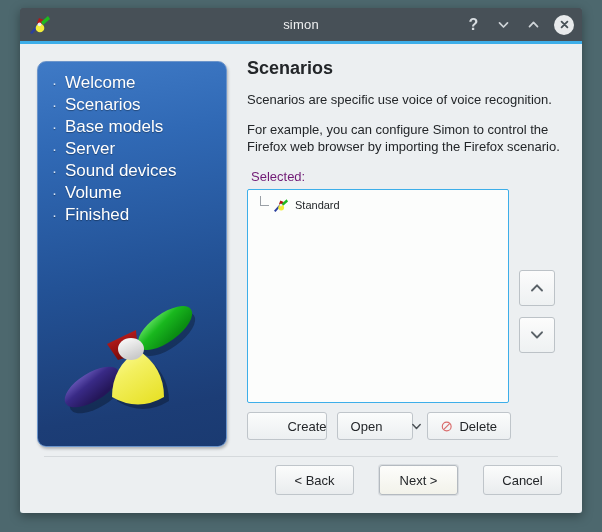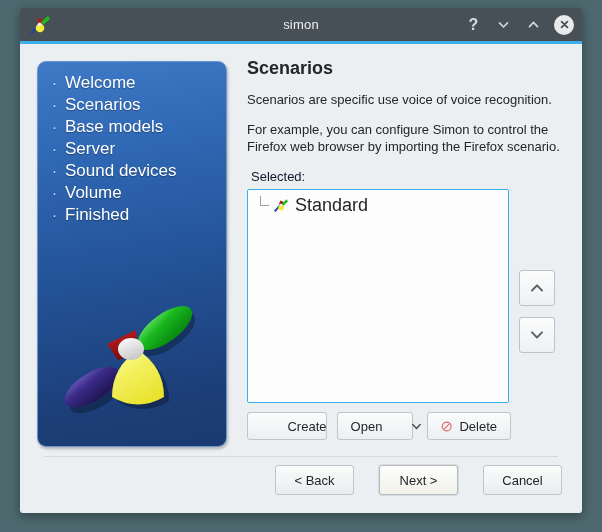--- a/index.html
+++ b/index.html
@@ -150,21 +150,21 @@
   }
   .para {
     font-size: 13px;
     color: #232629;
     margin: 0 0 13px 0;
     line-height: 17px;
   }
   .para.tight { margin-bottom: 14px; }
   .field-label {
     font-size: 13px;
-    color: #0f172a;
+    color: #701a75;
     margin: 0 0 5px 4px;
   }
 
   
   .list-row {
     display: flex;
     align-items: stretch;
     gap: 10px;
   }
   .listbox {
@@ -175,21 +175,21 @@
     border-radius: 2px;
     padding: 5px 3px;
     box-sizing: border-box;
     overflow: hidden;
   }
   .list-item {
     display: flex;
     align-items: center;
     height: 20px;
     padding-left: 2px;
-    font-size: 18px;
+    font-size: 11px;
     color: #232629;
     cursor: pointer;
   }
   .branch {
     width: 18px;
     height: 18px;
     position: relative;
     flex: 0 0 18px;
   }
   .branch::before {

